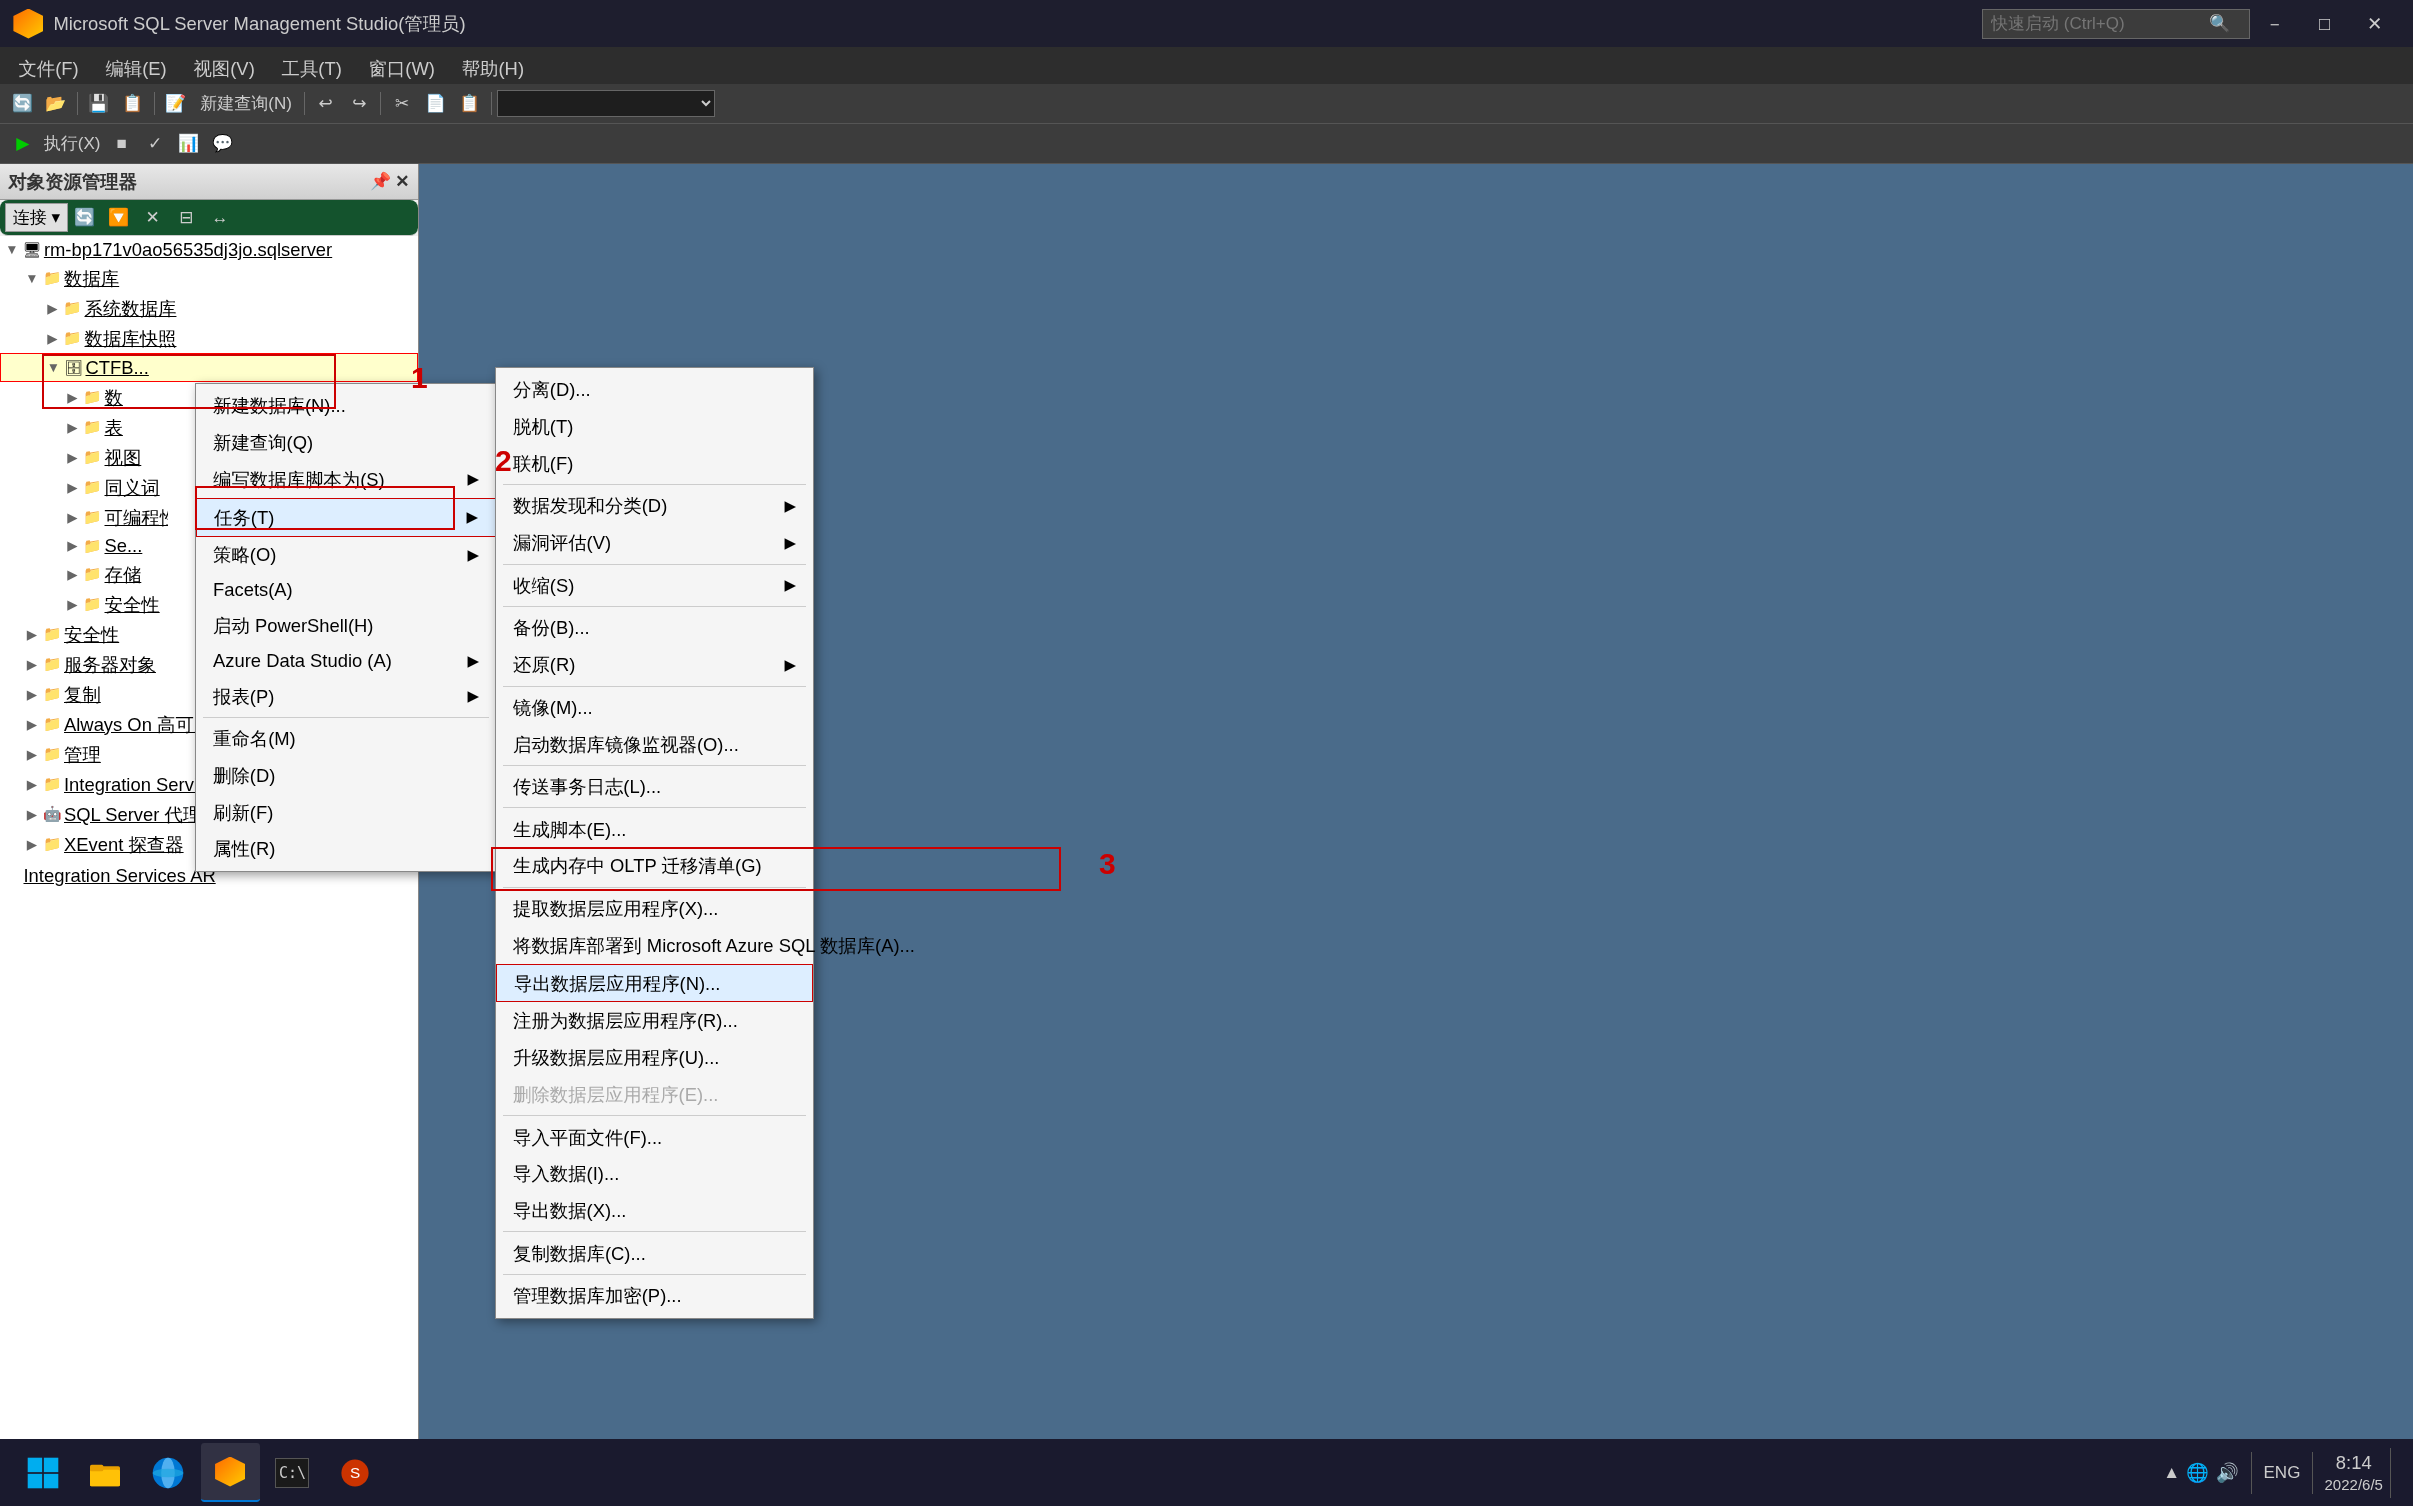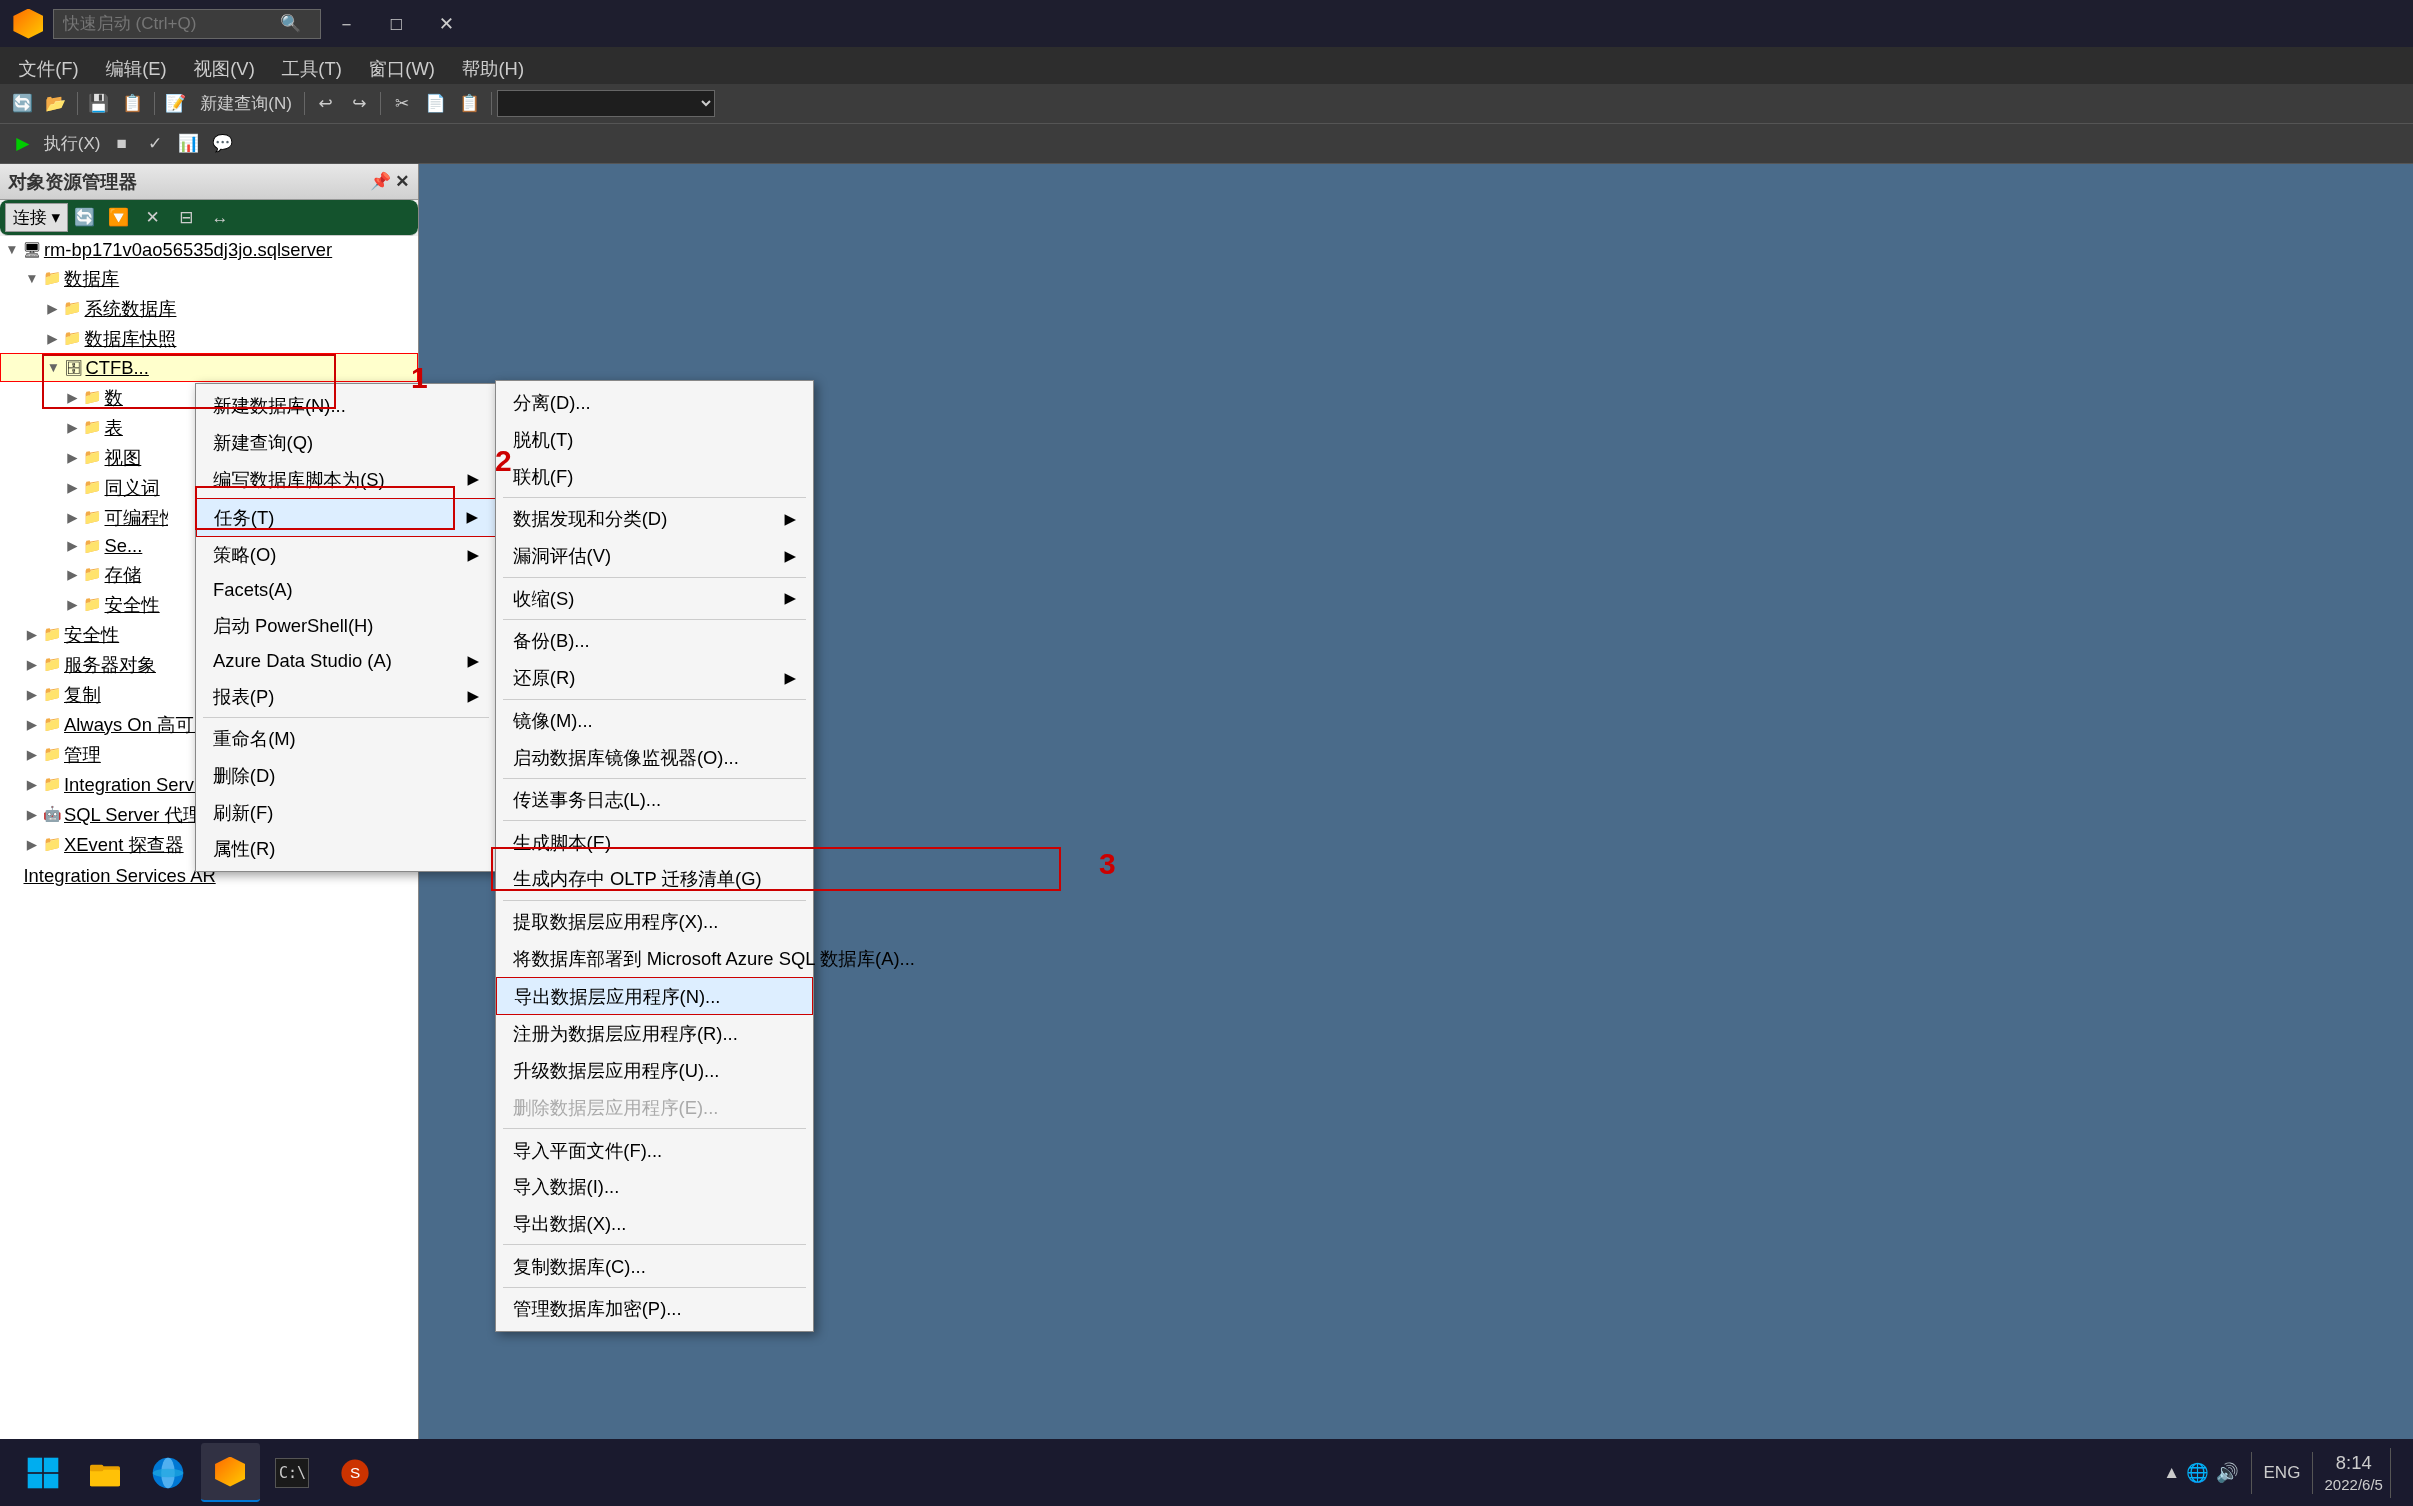--- a/index.html
+++ b/index.html
@@ -278,21 +278,21 @@
       background: #f5f5f5;
       border: 0.8px solid #888;
       box-shadow: 3.4px 3.4px 10px rgba(0,0,0,0.4);
       z-index: 1000;
       font-size: 18.4px;
       padding: 3.4px 0;
     }
     #context-menu-2 {
       position: absolute;
       left: 495px;
-      top: 380px;
+      top: 367px;
       width: 319px;
       background: #f5f5f5;
       border: 0.8px solid #888;
       box-shadow: 3.4px 3.4px 10px rgba(0,0,0,0.4);
       z-index: 1001;
       font-size: 18.4px;
       padding: 3.4px 0;
       text-align: center;
     }
     .ctx-item {
@@ -345,20 +345,21 @@
       height: 17px;
       background: #e0e0e0;
       margin: 0 25px;
     }
   </style>
 </head>
 <body>
 
 <div id="title-bar">
   <div class="app-icon"></div>
+  <span class="title-text">Microsoft SQL Server Management Studio(管理员)</span>
   <div class="search-box">
     <input type="text" placeholder="快速启动 (Ctrl+Q)" style="">
     <span>🔍</span>
   </div>
   <div class="win-controls">
     <div class="win-btn">－</div>
     <div class="win-btn">□</div>
     <div class="win-btn close">✕</div>
   </div>
 </div>

